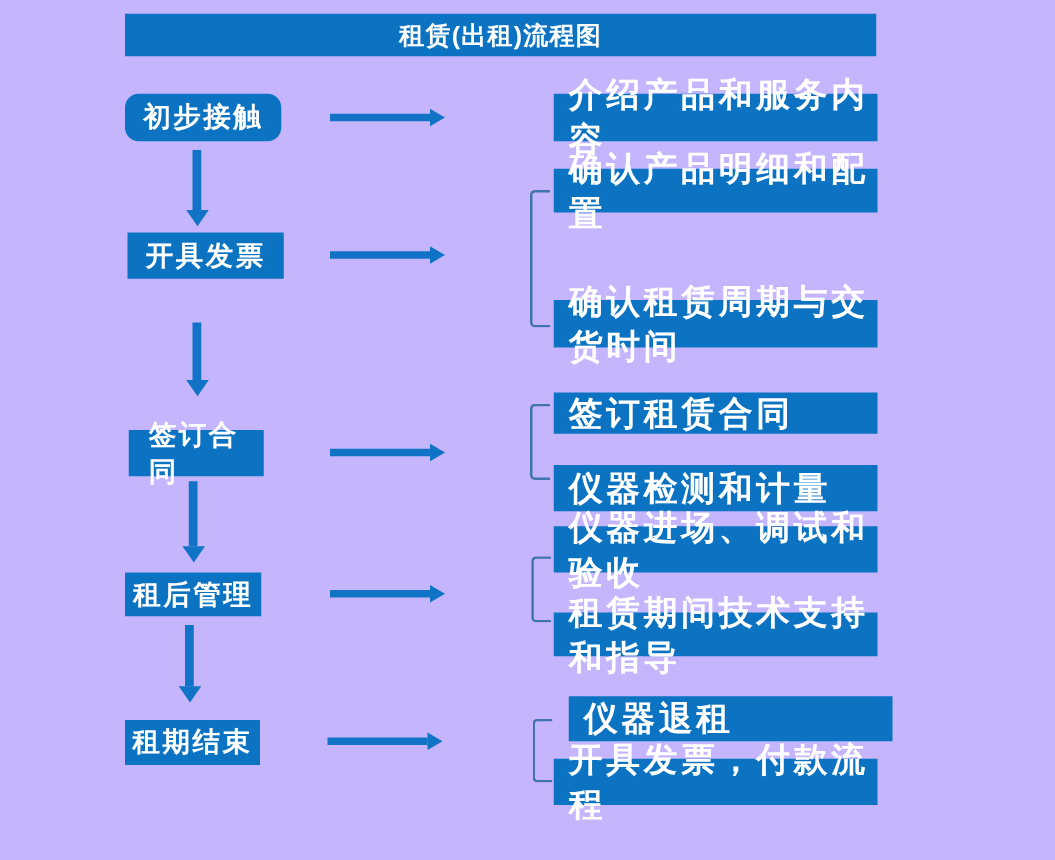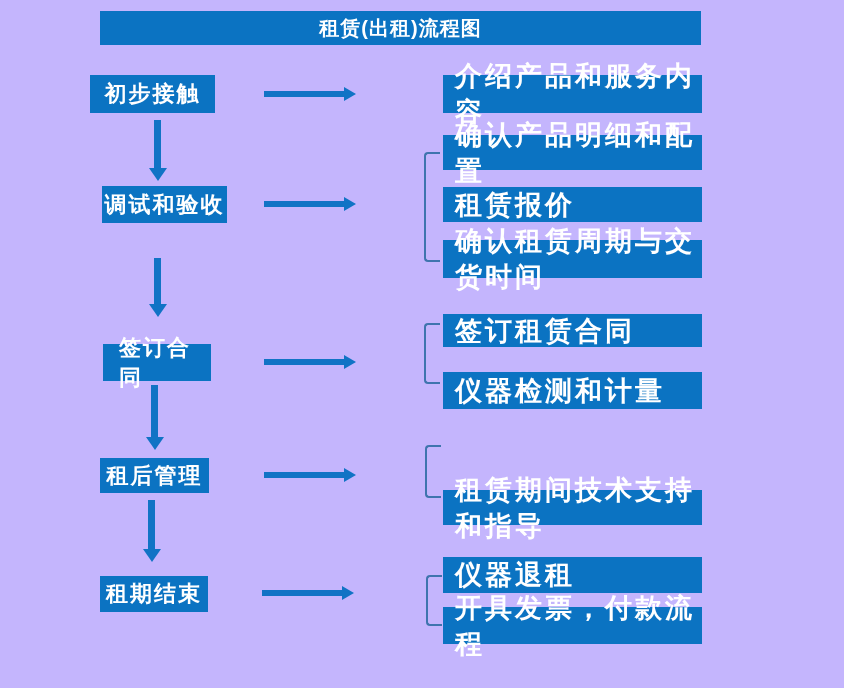--- a/index.html
+++ b/index.html
@@ -68,22 +68,22 @@
     background:transparent;
   }
 </style>
 </head>
 <body>
 
 <div class="canvas">
 
   <div class="box title-bar">租赁(出租)流程图</div>
 
-  <div class="box step-box" style="left:90px;top:75px;width:125px;height:38px;">初步接触</div>
-  <div class="box step-box" style="left:102px;top:186px;width:125px;height:37px;">调试和验收</div>
+  <div class="box step-box" style="left:100px;top:75px;width:125px;height:38px;border-radius:11px;">初步接触</div>
+  <div class="box step-box" style="left:102px;top:186px;width:125px;height:37px;">开具发票</div>
   <div class="box step-box" style="left:103px;top:344px;width:108px;height:37px;padding-left:16px;">签订合同</div>
   <div class="box step-box" style="left:100px;top:458px;width:109px;height:35px;text-align:right;">租后管理</div>
   <div class="box step-box" style="left:100px;top:576px;width:108px;height:36px;">租期结束</div>
 
   <div class="v-arrow" style="left:149px;top:120px;">
     <div class="shaft" style="height:48px;"></div>
     <div class="head"></div>
     <div style="height:61px;"></div>
   </div>
   <div class="v-arrow" style="left:149px;top:258px;">
@@ -123,21 +123,21 @@
     <div class="head"></div>
   </div>
 
   <div class="bracket" style="left:424px;top:152px;height:110px;"></div>
   <div class="bracket" style="left:424px;top:323px;height:61px;"></div>
   <div class="bracket" style="left:425px;top:445px;height:53px;"></div>
   <div class="bracket" style="left:426px;top:575px;height:51px;"></div>
 
   <div class="box detail-box" style="top:75px;height:38px;">介绍产品和服务内容</div>
   <div class="box detail-box" style="top:135px;height:35px;">确认产品明细和配置</div>
-  <div class="box detail-box" style="top:187px;height:35px;">租赁报价</div>
   <div class="box detail-box" style="top:314px;height:33px;">签订租赁合同</div>
   <div class="box detail-box" style="top:240px;height:38px;">确认租赁周期与交货时间</div>
   <div class="box detail-box" style="top:372px;height:37px;">仪器检测和计量</div>
+  <div class="box detail-box" style="top:421px;height:37px;">仪器进场、调试和验收</div>
   <div class="box detail-box" style="top:490px;height:35px;">租赁期间技术支持和指导</div>
-  <div class="box detail-box" style="top:557px;height:36px;">仪器退租</div>
+  <div class="box detail-box" style="top:557px;height:36px;margin-left:12px;">仪器退租</div>
   <div class="box detail-box" style="top:607px;height:37px;">开具发票，付款流程</div>
 
 </div>
 
 </body></html>

